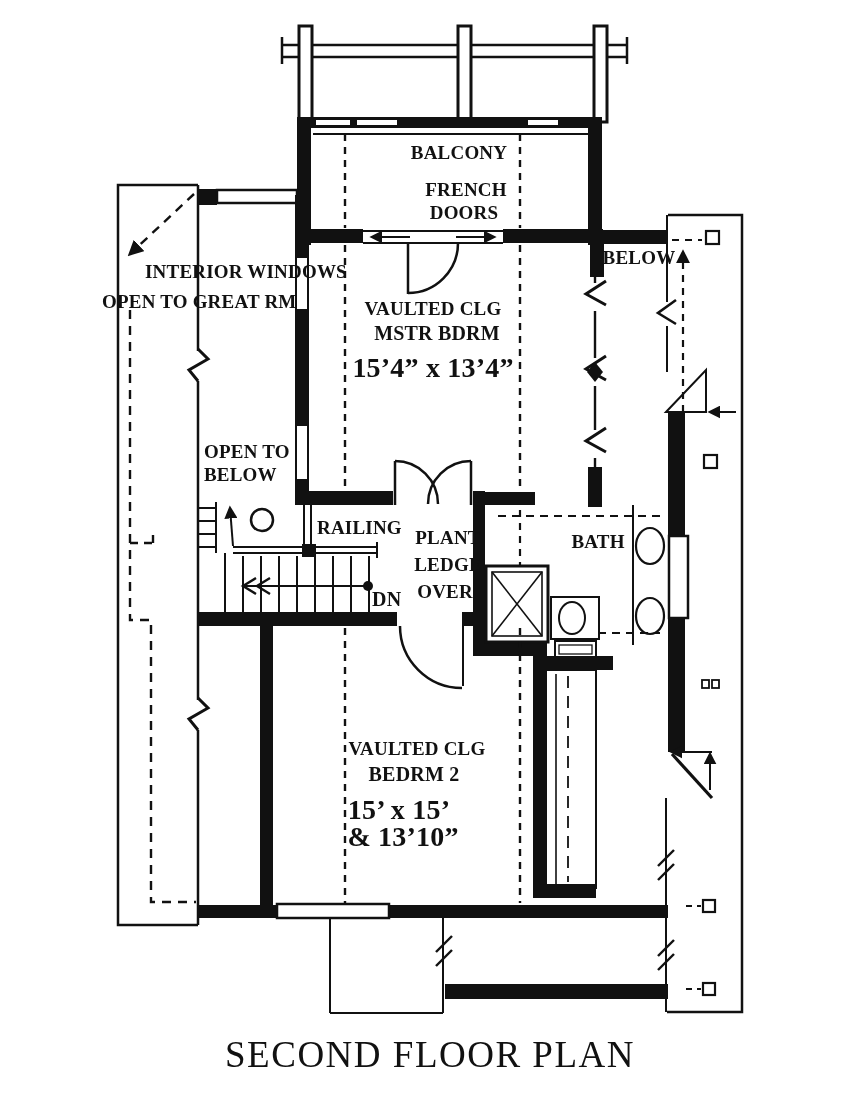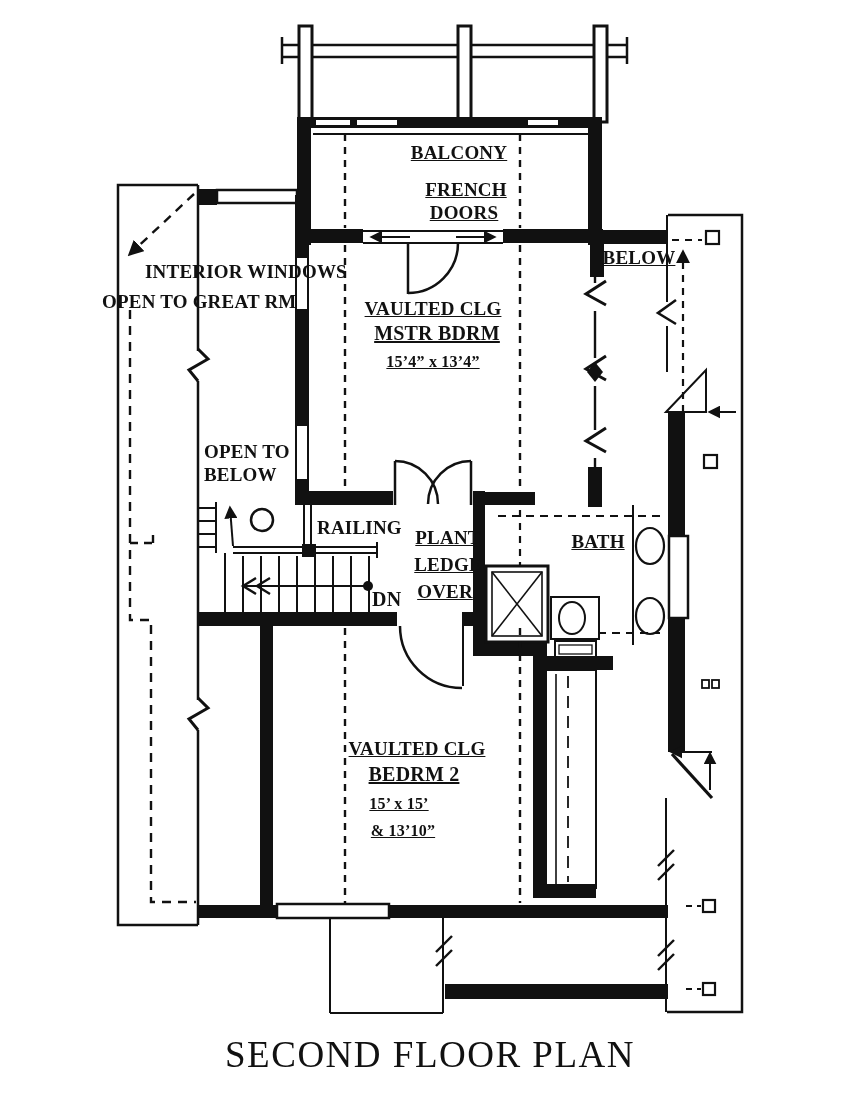--- a/index.html
+++ b/index.html
@@ -7,24 +7,24 @@
   #stage {
     position:relative; width:863px; height:1093px;
     background:var(--paper); overflow:hidden;
     font-family:"Liberation Serif", serif;
   }
   #plan-svg { position:absolute; left:0; top:0; }
   .lbl {
     position:absolute; color:var(--ink); font-weight:700;
     white-space:nowrap; line-height:1; letter-spacing:0.2px;
   }
-  .ctr { transform:translateX(-50%);text-decoration:underline; }
+  .ctr { transform:translateX(-50%); }
   .s19 { font-size:19px; }
   .s17 { font-size:20px;font-family:Liberation Serif, serif; }
-  .s24 { font-size:16px; }
+  .s24 { font-size:28px; }
   .s27 { font-size:20px; }
   .title {
     position:absolute; color:var(--ink); font-weight:400;
     font-size:37px; letter-spacing:1.5px; white-space:nowrap;
     transform:translateX(-50%);
   }
 </style>
 </head>
 <body>
 

